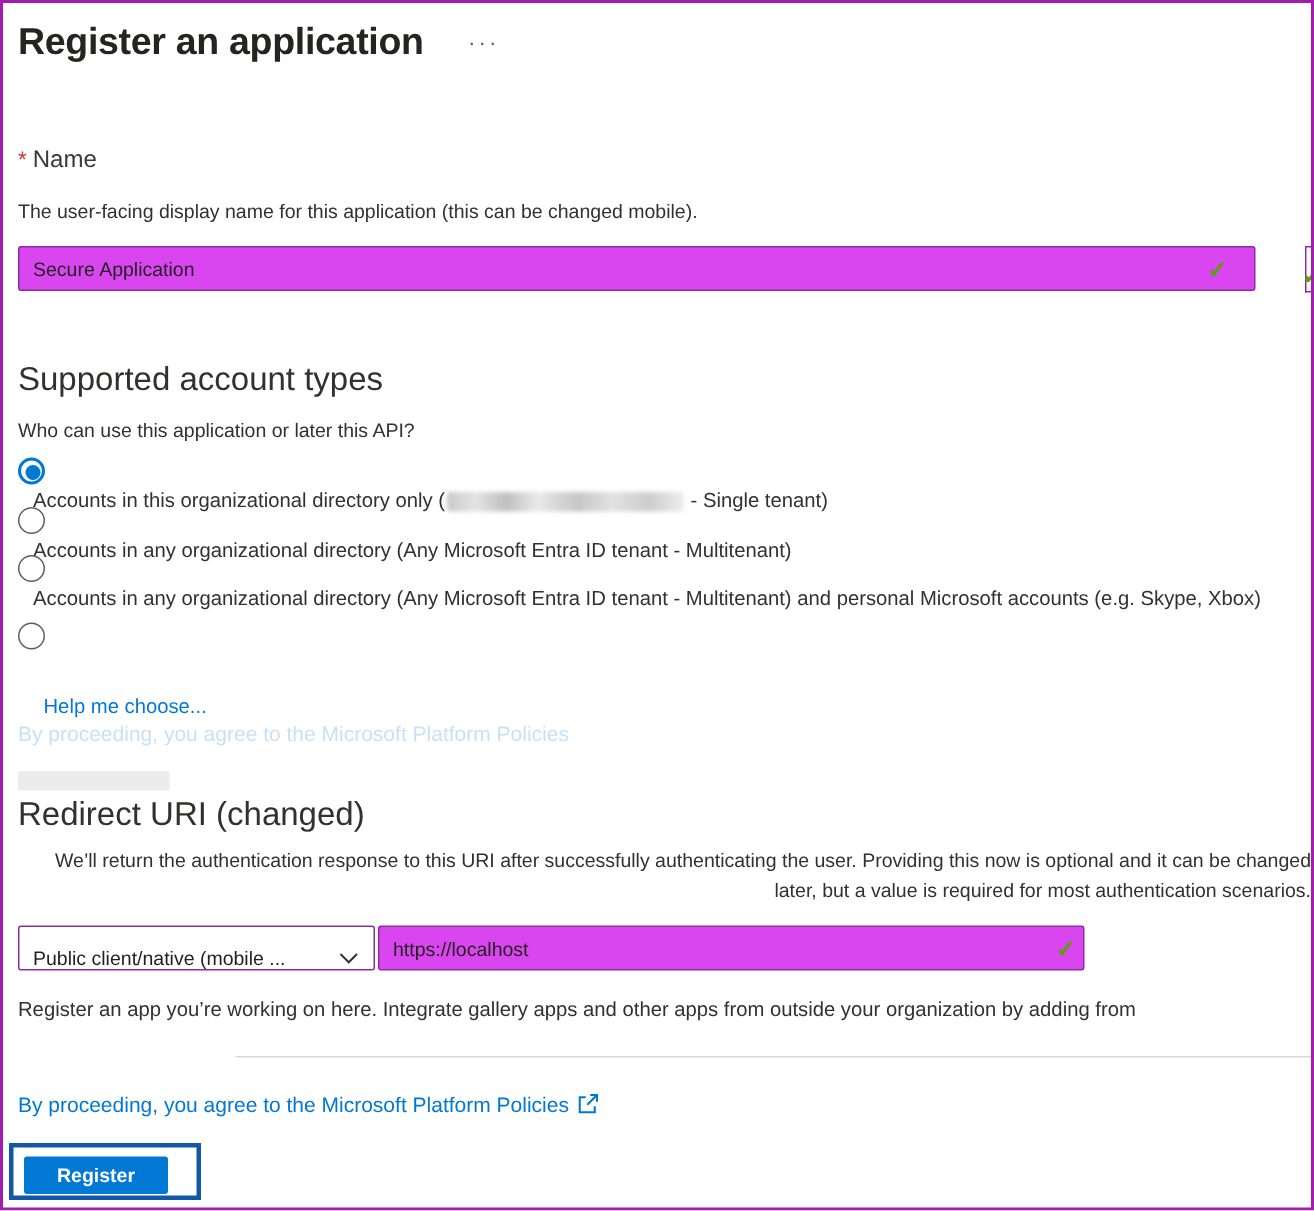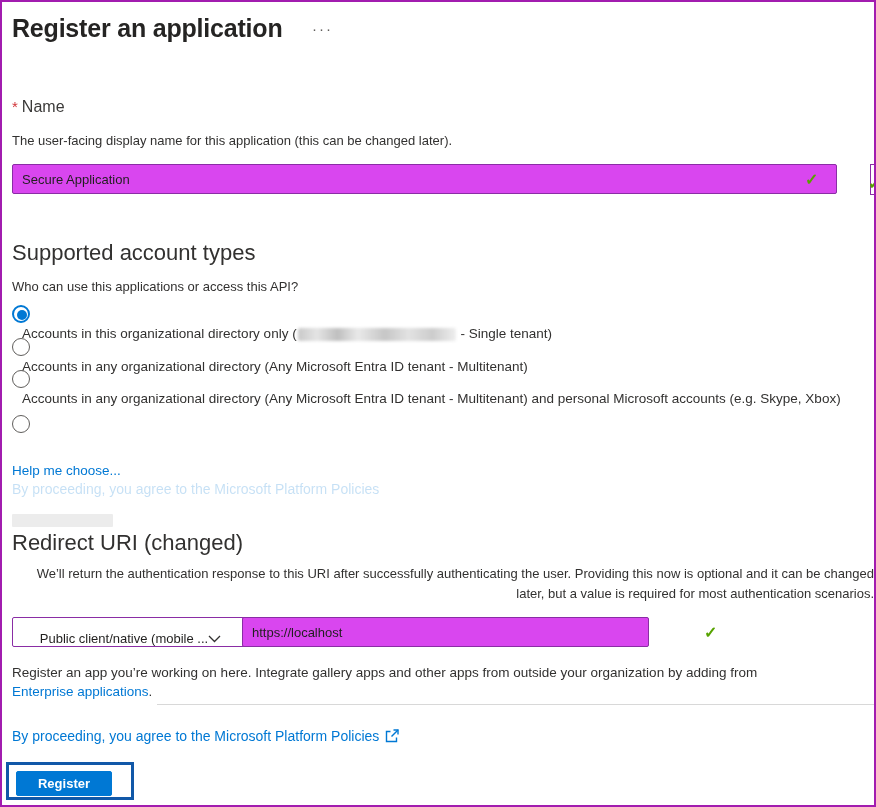--- a/index.html
+++ b/index.html
@@ -31,31 +31,31 @@
   .sat-question { left:10px; top:277px; }
   .radio-row { position:absolute; left:10px; display:flex; align-items:flex-start; cursor:pointer; width:856px;flex-direction:column; }
   .radio { flex:0 0 auto; width:18px; height:18px; border:1px solid #605e5c; border-radius:50%; background:#fff; position:relative; margin-top:0px; }
   .radio.selected { border:2px solid #0078d4; }
   .radio.selected::after { content:""; position:absolute; left:3px; top:3px; width:10px; height:10px; border-radius:50%; background:#0078d4; }
   .radio-label { margin-left:10px; font-size:13.5px; line-height:19px; color:#323130; padding-top:1px; }
   .blur-blob { display:inline-block; vertical-align:middle; width:158px; height:13px; border-radius:2px; margin:0 1px;
     background:linear-gradient(90deg,#c9c9c9 0%,#e4e4e4 12%,#bfbfbf 25%,#e9e9e9 38%,#c6c6c6 55%,#e2e2e2 70%,#cccccc 85%,#eeeeee 100%);
     filter:blur(1.5px); }
   .link { color:#0078d4; text-decoration:none; cursor:pointer; }
-  .help-link { left:10px; top:461px; font-size:13.5px;text-align:right; }
+  .help-link { left:27px; top:461px; font-size:13.5px;text-align:right; }
   .ghost-text { left:10px; top:479px; font-size:14px; color:#0078d4; opacity:0.22; }
   .ghost-blob { left:10px; top:512px; width:101px; height:13px; background:#ececec; border-radius:1px; }
   .ru-heading { left:10px; top:528px; }
   .ru-desc { left:10px; top:562px; width:862px; line-height:20px;text-align:right; }
   .dropdown {
     left:10px; top:615px; width:238px; height:30px; border:1.5px solid #8a2da5; border-radius:2px;
-    display:flex; align-items:center; justify-content:center; padding:12px 10px 0 9px;
+    display:flex; align-items:center; justify-content:space-between; padding:12px 10px 0 9px;
     font-size:13px; color:#201f1e; cursor:pointer; background:#fff;
   }
-  .uri-input { left:240px; top:615px; width:407px; }
+  .uri-input { left:250px; top:615px; width:471px; }
   .check-uri { left:702px; top:621px; }
   .note { left:10px; top:661px; width:830px; font-size:13.5px; line-height:19px; }
   .divider { left:155px; top:702px; width:719px; height:1px; background:#d8d8d8; }
   .policy { left:10px; top:726px; font-size:14px; }
   .ext-icon { display:inline-block; vertical-align:-2px; margin-left:6px; }
   .annotation-box { left:4px; top:760px; width:128px; height:38px; border:3px solid #1158a8; }
   .register-btn {
     position:absolute; left:7px; top:6px; width:96px; height:25px;
     background:#0078d4; color:#fff; border:1px solid #0078d4; border-radius:2px;
     font-family:"Liberation Sans",sans-serif; font-size:13px; font-weight:700; cursor:pointer;
@@ -65,28 +65,28 @@
 <body>
 
 <div class="screen">
 
   <div class="abs page-title">Register an application</div>
   <div class="abs more-dots">···</div>
 
   <div class="abs field-label">
     <span class="req-star">*</span><span>Name</span>
   </div>
-  <div class="abs small-text name-desc">The user-facing display name for this application (this can be changed later).</div>
+  <div class="abs small-text name-desc">The user-facing display name for this application (this can be changed mobile).</div>
   <input class="text-input name-input" type="text" value="Secure Application" style="">
   <div class="abs check check-name">✓</div>
   <div class="abs edge-fragment"></div>
   <div class="abs check check-fragment">✓</div>
 
   <div class="abs section-heading sat-heading">Supported account types</div>
-  <div class="abs small-text sat-question">Who can use this applications or access this API?</div>
+  <div class="abs small-text sat-question">Who can use this application or later this API?</div>
 
   <div class="radio-row" style="top:303px;">
     <span class="radio selected"></span>
     <span class="radio-label"><span>Accounts in this organizational directory only (</span><span class="blur-blob"></span><span> - Single tenant)</span></span>
   </div>
   <div class="radio-row" style="top:336px;">
     <span class="radio"></span>
     <span class="radio-label">Accounts in any organizational directory (Any Microsoft Entra ID tenant - Multitenant)</span>
   </div>
   <div class="radio-row" style="top:368px;">
@@ -111,21 +111,20 @@
       <svg width="13" height="8" viewBox="0 0 13 8">
           <polyline points="1,1 6.5,6.5 12,1" fill="none" stroke="#323130" stroke-width="1.3"></polyline>
         </svg>
     </span>
   </div>
   <input class="text-input uri-input" type="text" value="https://localhost" style="">
   <div class="abs check check-uri">✓</div>
 
   <div class="abs note">
     <span>Register an app you’re working on here. Integrate gallery apps and other apps from outside your organization by adding from</span>
-    <span style="display:block;"><a class="link">Enterprise applications</a><span>.</span></span>
   </div>
 
   <div class="abs divider"></div>
 
   <div class="abs policy">
     <a class="link">By proceeding, you agree to the Microsoft Platform Policies</a><span class="ext-icon"><svg width="15" height="14" viewBox="0 0 15 14">
           <path d="M5.5 2.5 H1.5 V12.5 H11.5 V8.5" fill="none" stroke="#0078d4" stroke-width="1.4"></path>
           <path d="M6.5 7.5 L13 1" fill="none" stroke="#0078d4" stroke-width="1.4"></path>
           <path d="M8.5 1 H13 V5.5" fill="none" stroke="#0078d4" stroke-width="1.4"></path>
         </svg></span>

